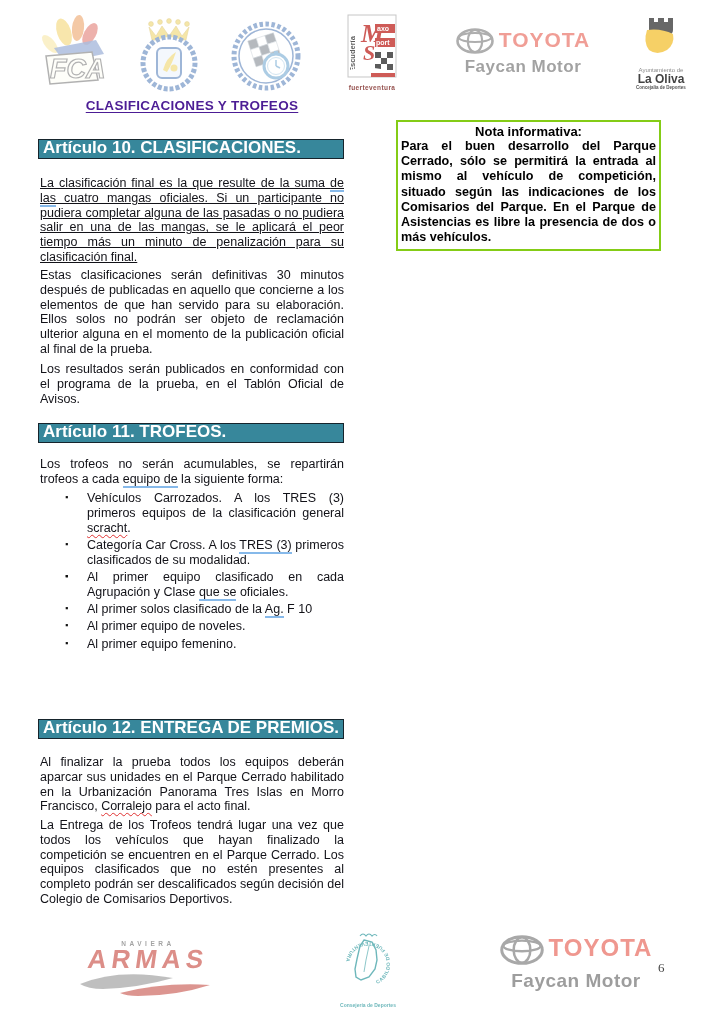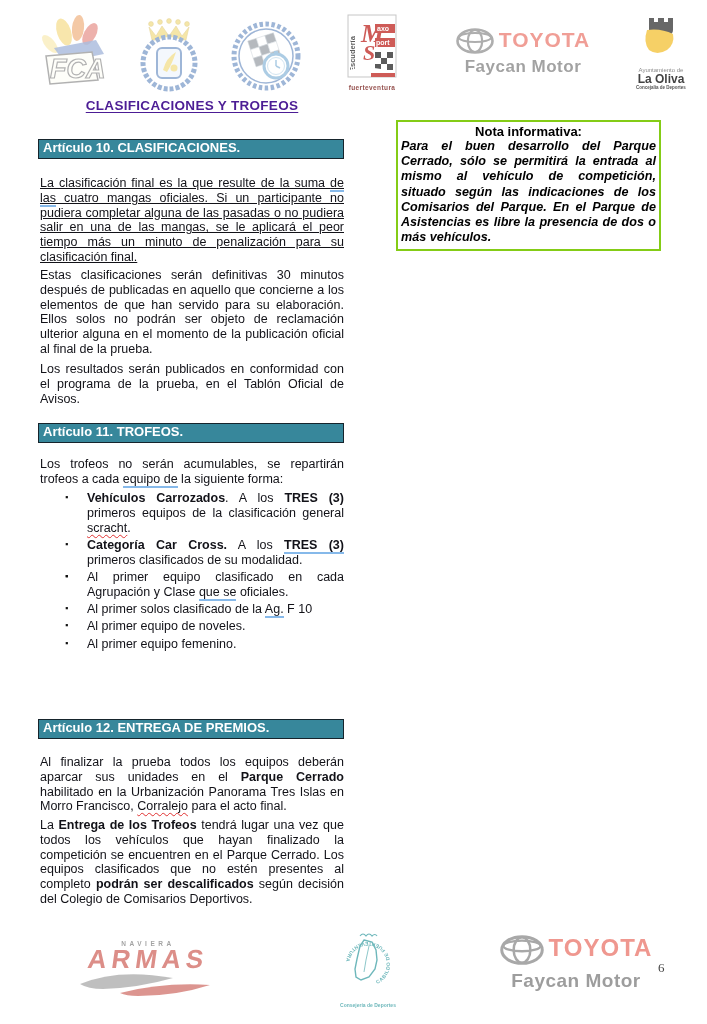--- a/index.html
+++ b/index.html
@@ -4,40 +4,40 @@
 <style>
   html,body{margin:0;padding:0;background:#ffffff;}
   .page{position:relative;width:707px;height:1024px;background:#fff;overflow:hidden;
         font-family:"Liberation Sans",sans-serif;color:#121218;}
   .abs{position:absolute;}
 
   
   .doc-title{left:40px;top:98px;width:304px;text-align:center;font-size:13.5px;font-weight:bold;
              color:#4c1d95;letter-spacing:.3px;text-decoration:underline;text-underline-offset:2px;}
   .art-bar{left:38px;width:306px;height:20px;background:#37879B;border:1.5px solid #16242c;
-           box-sizing:border-box;color:#fff;font-weight:bold;font-size:13px;line-height:16px;
+           box-sizing:border-box;color:#fff;font-weight:bold;font-size:17px;line-height:16px;
            padding-left:4px;}
   .bar-a10{top:139px;} .bar-a11{top:423px;} .bar-a12{top:719px;}
   .body-p{left:40px;width:304px;font-size:12.5px;line-height:14.8px;text-align:justify;margin:0;}
   .p-a10-1{top:176px;text-decoration:underline;} .p-a10-2{top:268px;} .p-a10-3{top:362px;}
   .p-a11-intro{top:457px;}
   .p-a12-1{top:755px;} .p-a12-2{top:818px;}
-  .b{font-weight:bold;}
+  .b{font-weight:normal;}
   .mk-blue{border-bottom:2px solid #86b9ea;}
   .mk-red{text-decoration:underline wavy #e03131 1px;text-underline-offset:2px;}
 
   .bullets{left:40px;top:491px;width:304px;}
   .li{position:relative;margin-bottom:2.5px;}
   .li .mark{position:absolute;left:25px;top:1px;font-size:9px;color:#111;}
   .li .li-text{display:block;margin-left:47px;font-size:12.5px;line-height:14.8px;text-align:justify;}
 
   .nota{left:396px;top:120px;width:265px;border:2px solid #84cc16;box-sizing:border-box;
         padding:2px 3px 4px 3px;background:#fff;}
   .nota-title{text-align:center;font-weight:bold;font-size:13px;line-height:15px;color:#000;}
-  .nota-body{font-weight:bold;font-size:12.6px;line-height:15.2px;text-align:justify;color:#000;font-style:italic;}
+  .nota-body{font-weight:bold;font-size:12.6px;line-height:15.2px;text-align:justify;color:#000;}
 
   
   .logo{display:block;}
   .lg-fca{left:34px;top:14px;opacity:.45;}
   .lg-fed{left:136px;top:18px;opacity:.45;}
   .lg-col{left:230px;top:20px;opacity:.45;}
   .lg-maxo{left:346px;top:14px;width:52px;opacity:.8;text-align:center;}
   .maxo-caption{font-size:6.5px;font-weight:bold;color:#7a2420;letter-spacing:.4px;}
   .toyota{text-align:center;}
   .toyota-row{display:flex;justify-content:center;gap:5px;}

